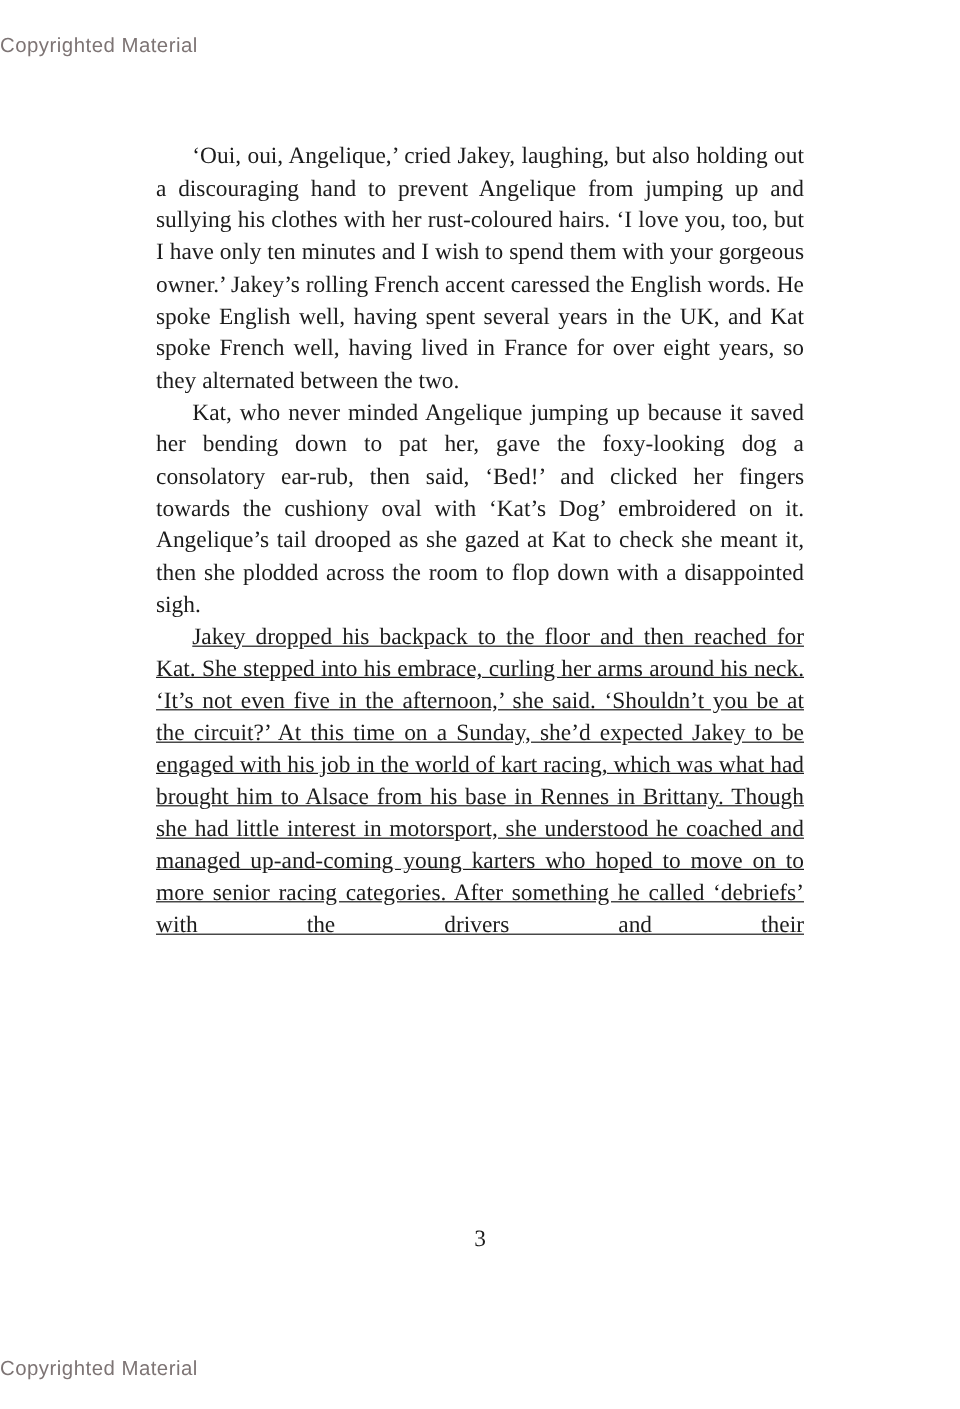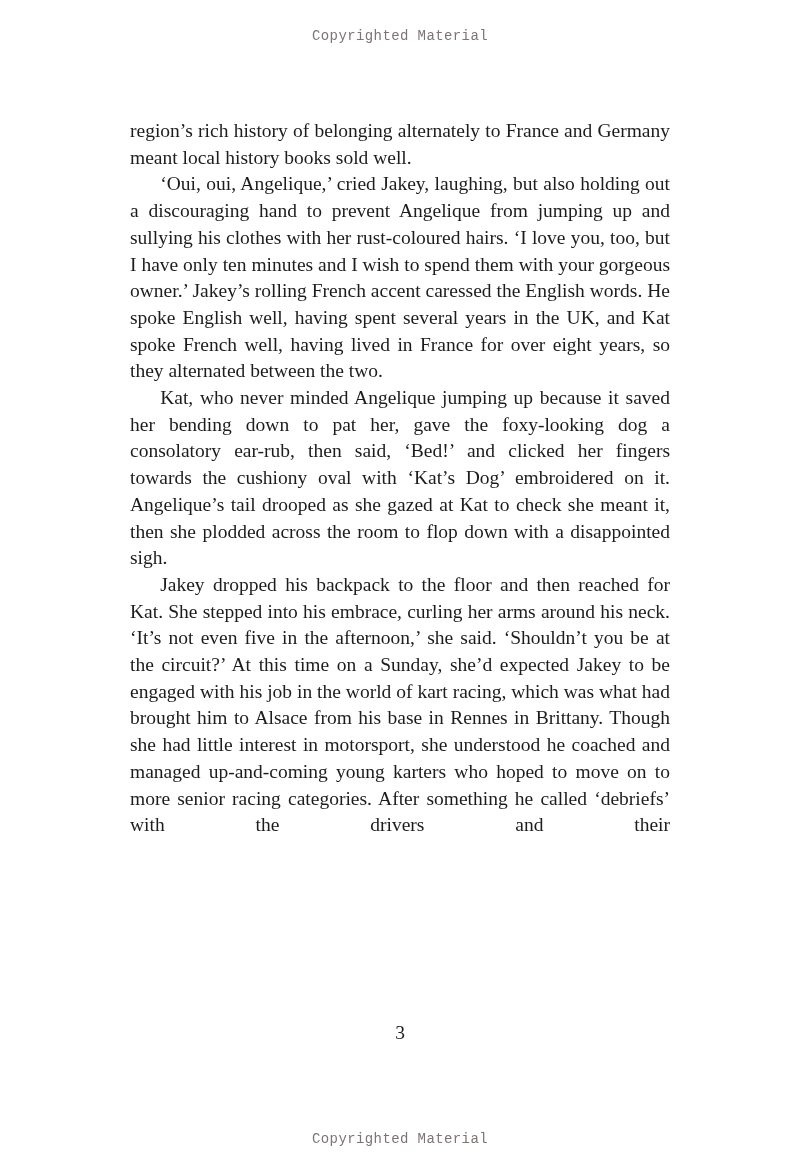--- a/index.html
+++ b/index.html
@@ -11,63 +11,61 @@
     height: 1174px;
     background: #ffffff;
     overflow: hidden;
     font-family: "Liberation Serif", serif;
     color: var(--text-color, #1c1c1c);
   }
   .notice {
     position: absolute;
     left: 0;
     width: 100%;
-    text-align: center;
-    font-family: Liberation Mono, monospace;
-    font-size: 14px;
+    font-family: Liberation Sans, sans-serif;
+    font-size: 17px;
     letter-spacing: 0.4px;
     color: var(--notice-color, #7d7474);
   }
   .notice.top { top: 28px; }
   .notice.bottom { top: 1131px; }
   .text-block {
     position: absolute;
     top: 118px;
     left: 130px;
     width: 540px;
   }
   .para {
     font-size: 19.5px;
     line-height: 26.7px;
     text-align: justify;
     color: var(--text-color, #1c1c1c);
   }
   .para.indent { text-indent: 1.55em; }
-  .para.continues { text-align-last: justify; }
+  .para.continues { text-align-last: justify; text-decoration: underline; }
   .italic { }
   .page-number {
     position: absolute;
     left: 0;
     width: 100%;
     top: 1022px;
     text-align: center;
     font-family: "Liberation Serif", serif;
     font-size: 19.5px;
     color: var(--text-color, #1c1c1c);
   }
 </style>
 </head>
 <body>
 
 <div class="page">
 
   <div class="notice top">Copyrighted Material</div>
 
   <div class="text-block">
-      <p class="para"><span>region’s rich history of belonging alternately to France and Germany meant local history books sold well.</span></p>
       <p class="para indent"><span>‘</span><span class="italic">Oui, oui</span><span>, Angelique,’ cried Jakey, laughing, but also holding out a discouraging hand to prevent Angelique from jumping up and sullying his clothes with her rust-coloured hairs. ‘I love you, too, but I have only ten minutes and I wish to spend them with your gorgeous owner.’ Jakey’s rolling French accent caressed the English words. He spoke English well, having spent several years in the UK, and Kat spoke French well, having lived in France for over eight years, so they alternated between the two.</span></p>
       <p class="para indent"><span>Kat, who never minded Angelique jumping up because it saved her bending down to pat her, gave the foxy-looking dog a consolatory ear-rub, then said, ‘Bed!’ and clicked her fingers towards the cushiony oval with ‘Kat’s Dog’ embroidered on it. Angelique’s tail drooped as she gazed at Kat to check she meant it, then she plodded across the room to flop down with a disappointed sigh.</span></p>
       <p class="para indent continues"><span>Jakey dropped his backpack to the floor and then reached for Kat. She stepped into his embrace, curling her arms around his neck. ‘It’s not even five in the afternoon,’ she said. ‘Shouldn’t you be at the circuit?’ At this time on a Sunday, she’d expected Jakey to be engaged with his job in the world of kart racing, which was what had brought him to Alsace from his base in Rennes in Brittany. Though she had little interest in motorsport, she understood he coached and managed up-and-coming young karters who hoped to move on to more senior racing categories. After something he called ‘debriefs’ with the drivers and their</span></p>
     </div>
 
   <div class="page-number">3</div>
 
   <div class="notice bottom">Copyrighted Material</div>
 
 </div>

